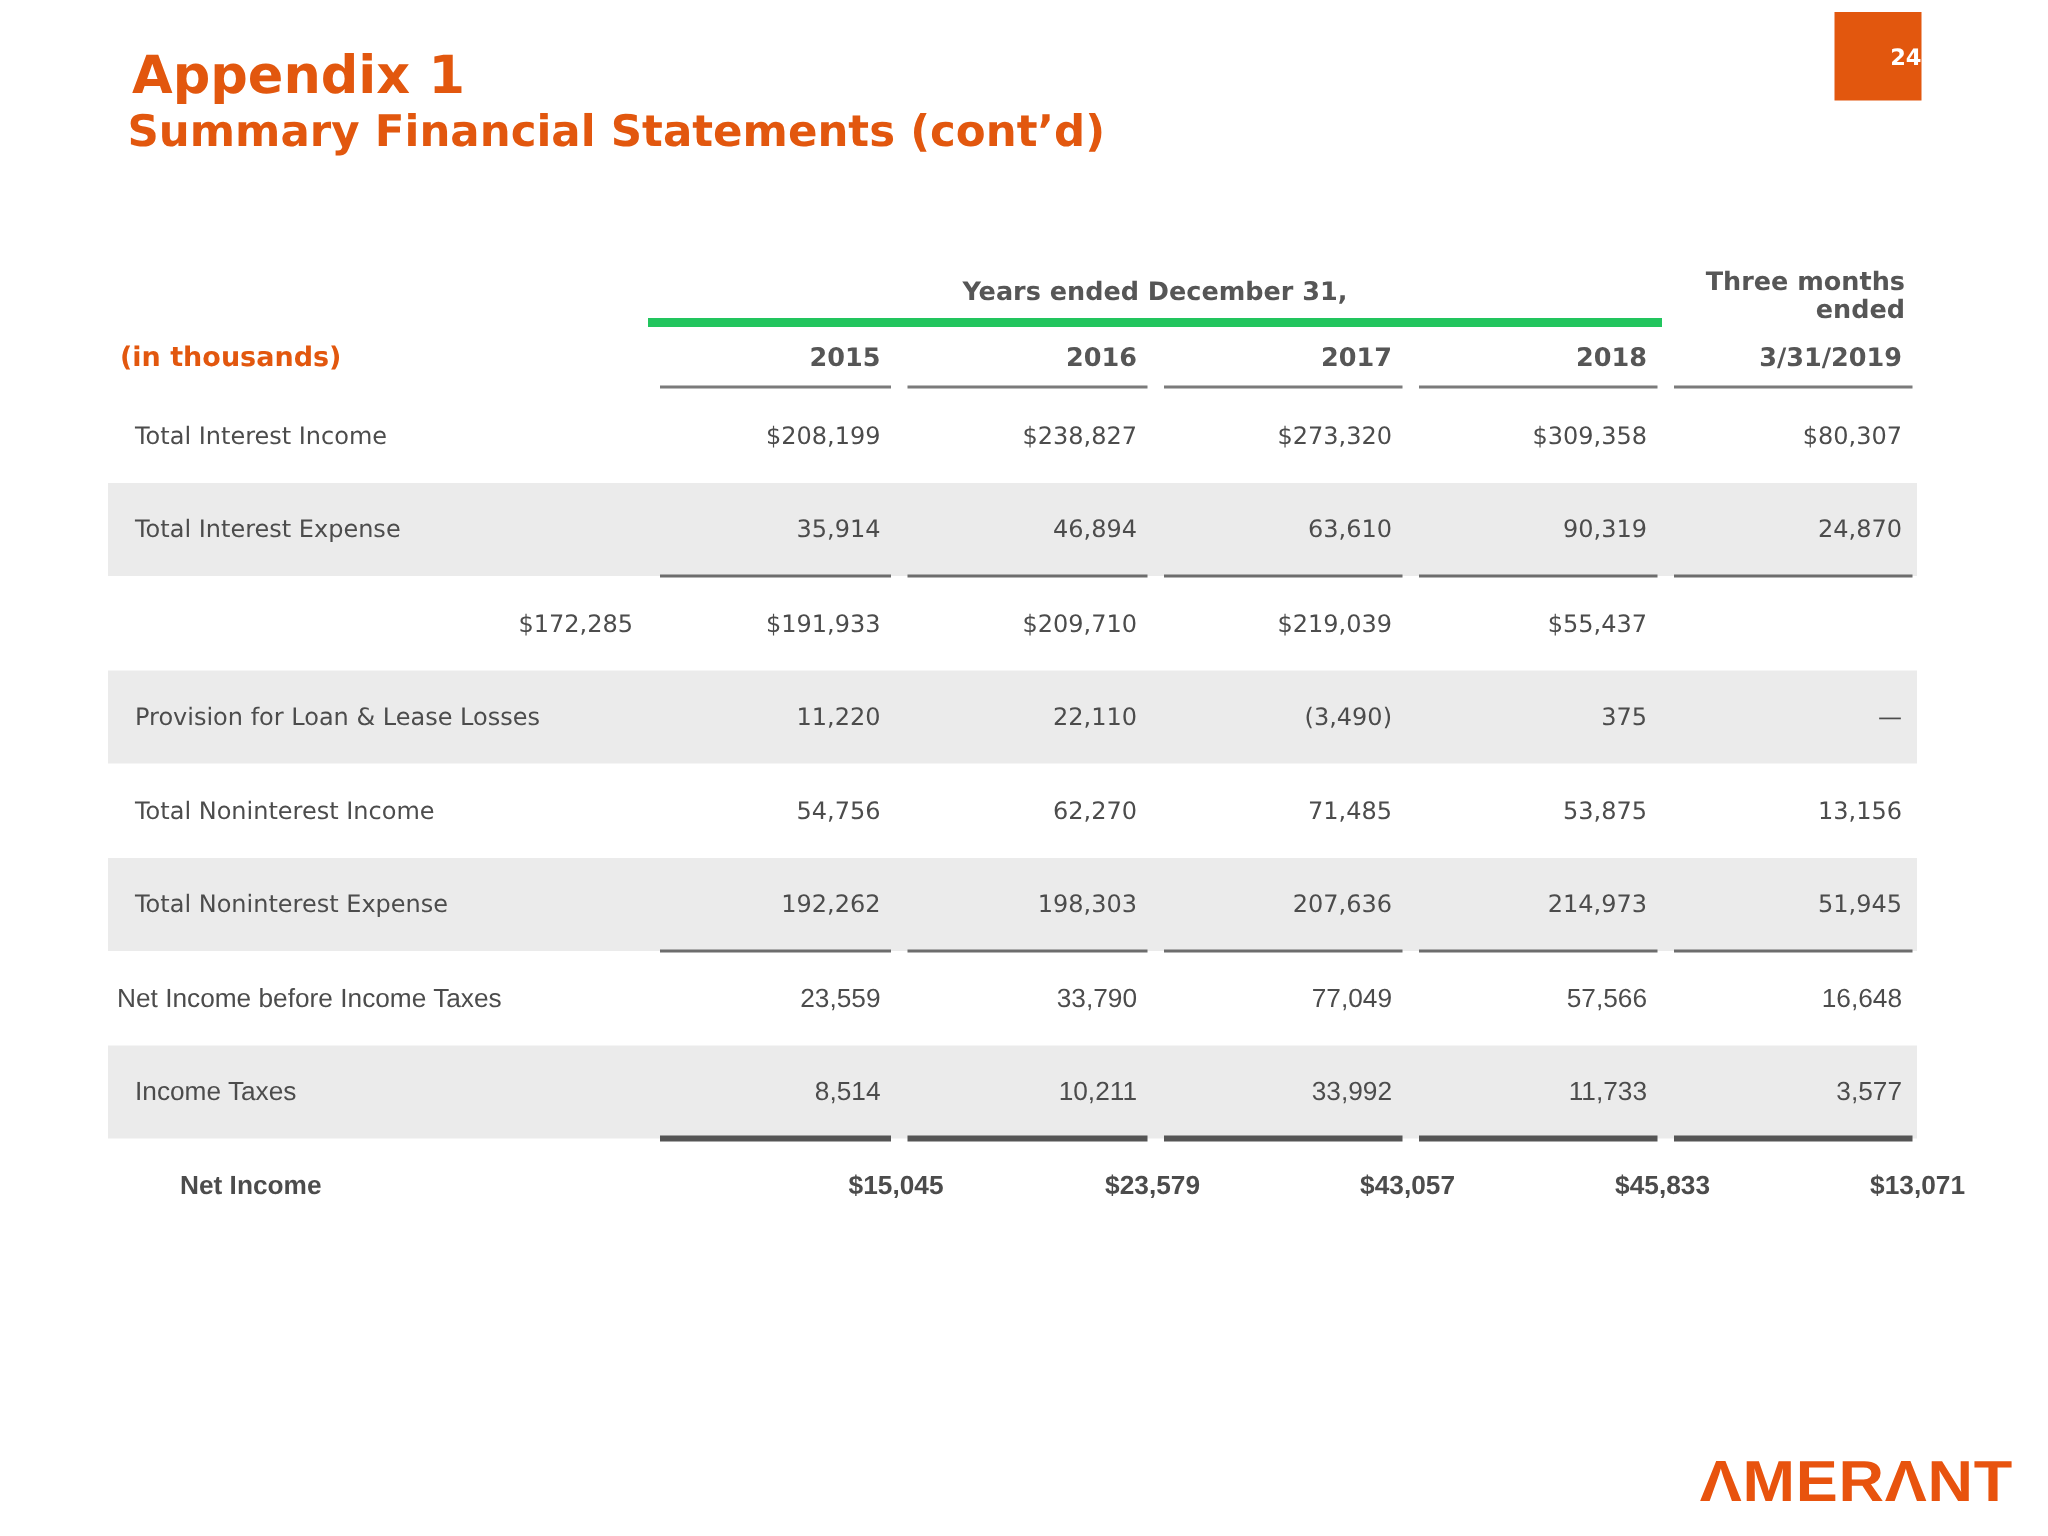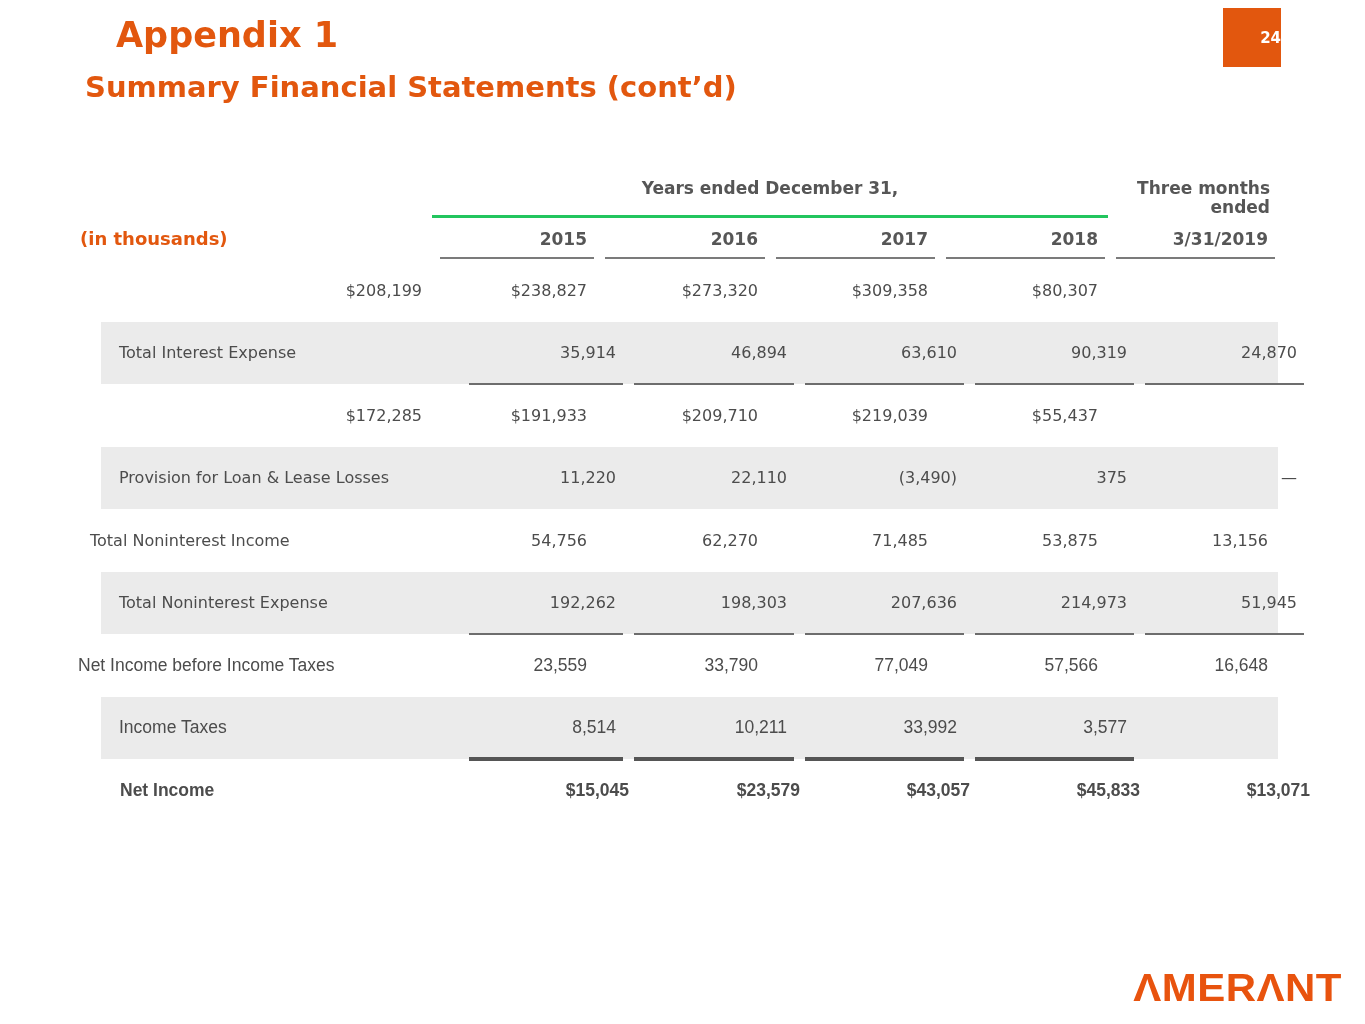--- a/index.html
+++ b/index.html
@@ -14,23 +14,23 @@
   .slide{
     position:relative;
     width:1365px;height:1024px;
     background:#ffffff;
     overflow:hidden;
     font-family:"DejaVu Sans","Liberation Sans",sans-serif;
     color:var(--text-dark);
   }
   
   .title{
-    position:absolute;left:88px;top:16px;
+    position:absolute;left:88px;top:32px;
     font-size:35px;font-weight:bold;color:var(--accent-orange);
-    letter-spacing:0px;line-height:1.1;margin-left:28px;
+    letter-spacing:0px;line-height:1.1;
   }
   .subtitle{
     position:absolute;left:85px;top:70px;
     font-size:29px;font-weight:bold;color:var(--accent-orange);
   }
   .page-badge{
     position:absolute;left:1223px;top:8px;width:58px;height:59px;
     background:var(--accent-orange);
     display:flex;align-items:center;justify-content:flex-end;
   }
@@ -38,23 +38,23 @@
   
   .fin-table{
     position:absolute;left:72px;top:178px;width:1206px;
     font-size:16px;
   }
   .tgrid{display:grid;grid-template-columns:360px 165px 171px 170px 170px 170px;}
   
   .hrow1{height:40px;}
   .group-head{
     grid-column:2 / 6;
-    border-bottom:3px solid #22c55e;
+    border-bottom:6px solid #22c55e;
     display:flex;align-items:flex-end;justify-content:center;
-    padding-bottom:17px;
+    padding-bottom:7px;
     font-weight:bold;font-size:17px;color:var(--head-gray);
   }
   .period-head{
     grid-column:6;
     display:flex;flex-direction:column;align-items:flex-end;justify-content:flex-end;
     padding:0 8px 2px 0;
     font-weight:bold;font-size:17px;color:var(--head-gray);line-height:1.08;
     text-align:right;
   }
   
@@ -69,21 +69,21 @@
     display:flex;align-items:center;justify-content:flex-end;
     padding-right:10px;
     font-weight:bold;font-size:17px;color:var(--head-gray);
   }
   .yearcell::after{
     content:"";position:absolute;left:8px;right:3px;bottom:0;
     height:2px;background:#7b7b7b;
   }
   
   .drow{height:62.5px;align-items:center;}
-  .drow.stripe{background:var(--row-stripe);margin-left:29px;}
+  .drow.stripe{background:var(--row-stripe);}
   .lbl{padding-left:18px;color:var(--text-dark);}
   .lbl.indent2{padding-left:31px;}
   .lbl.tight{padding-left:6px;}
   .val{
     position:relative;text-align:right;padding-right:10px;color:var(--text-dark);
     align-self:stretch;display:flex;align-items:center;justify-content:flex-end;
   }
   .drow.rule-thin .val::after{
     content:"";position:absolute;left:8px;right:3px;bottom:-1px;
     height:2px;background:#6d6d6d;
@@ -129,20 +129,21 @@
     <div class="tgrid hrow2">
       <div class="units">(in thousands)</div>
       <div class="yearcell">2015</div>
       <div class="yearcell">2016</div>
       <div class="yearcell">2017</div>
       <div class="yearcell">2018</div>
       <div class="yearcell">3/31/2019</div>
     </div>
 
     <div class="tgrid drow">
+      <div class="lbl">Total Interest Income</div>
       <div class="val">$208,199</div>
       <div class="val">$238,827</div>
       <div class="val">$273,320</div>
       <div class="val">$309,358</div>
       <div class="val">$80,307</div>
     </div>
 
     <div class="tgrid drow stripe rule-thin">
       <div class="lbl">Total Interest Expense</div>
       <div class="val">35,914</div>
@@ -194,20 +195,21 @@
       <div class="val">77,049</div>
       <div class="val">57,566</div>
       <div class="val">16,648</div>
     </div>
 
     <div class="tgrid drow stripe narrow rule-thick">
       <div class="lbl">Income Taxes</div>
       <div class="val">8,514</div>
       <div class="val">10,211</div>
       <div class="val">33,992</div>
+      <div class="val">11,733</div>
       <div class="val">3,577</div>
     </div>
 
     <div class="tgrid drow narrow total">
       <div class="lbl tight">Net Income</div>
       <div class="val">$15,045</div>
       <div class="val">$23,579</div>
       <div class="val">$43,057</div>
       <div class="val">$45,833</div>
       <div class="val">$13,071</div>

